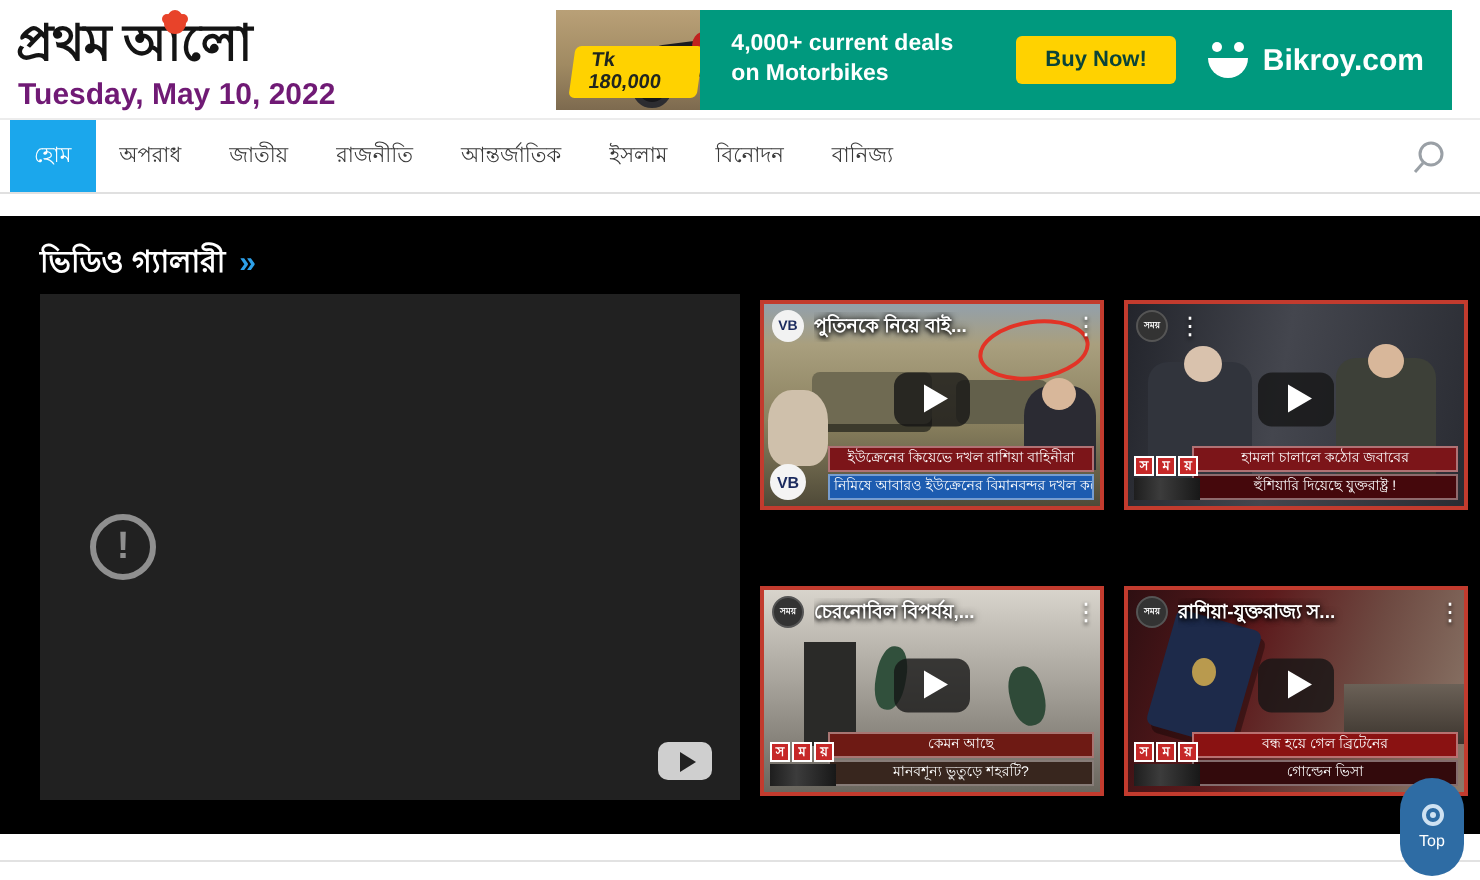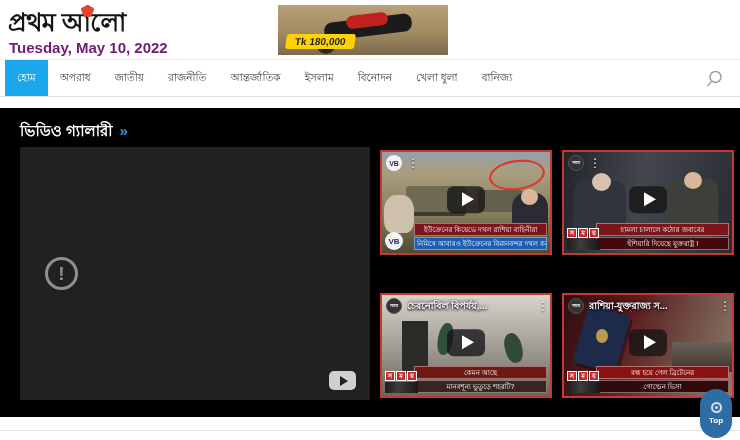--- a/index.html
+++ b/index.html
@@ -103,54 +103,68 @@
   .vb-circle { width:18px; height:18px; border-radius:50%; background:#f4f4f4; color:#1a2a5e; font-size:8px; font-weight:bold; display:flex; align-items:center; justify-content:center; }
   .somoy-row { display:flex; gap:1px; }
   .somoy-sq { width:10px; height:10px; background:#c62828; color:#fff; font-size:6.5px; font-weight:bold; display:flex; align-items:center; justify-content:center; border:1px solid #fff; }
   .somoy-map { margin-top:1px; width:33px; height:11px; background:linear-gradient(90deg,#1e1e1e 0%,#3c3c3c 40%,#181818 100%); }
 
   
   .footer-line { position:absolute; left:0; top:430px; width:740px; height:1px; background:#e2e2e2; }
   .top-btn { position:absolute; right:8px; top:389px; width:32px; height:49px; background:#2e6ca4; border-radius:16px; z-index:9; display:flex; flex-direction:column; align-items:center; justify-content:center; gap:3px; cursor:pointer; }
   .top-ring { width:11px; height:11px; border:2px solid #cfe2f2; border-radius:50%; display:flex; align-items:center; justify-content:center; }
   .top-ring .dot { width:3px; height:3px; background:#cfe2f2; border-radius:50%; }
-  .top-label { color:#fff; font-size:8px; font-weight:bold; }
+  .top-label { color:#fff; font-size:8px; font-weight:normal; }
 </style>
 </head>
 <body>
 
 <div id="app">
 
   <div class="header">
     <div class="logo-wrap">
       <div class="sun"></div>
       <div class="logo-text">প্রথম আলো</div>
     </div>
     <div class="date">Tuesday, May 10, 2022</div>
 
     <div class="ad">
       <div class="ad-photo">
         <div class="bike-wheel bw1"></div>
 
         <div class="bike-body"></div>
         <div class="bike-tank"></div>
         <div class="price-badge">Tk 180,000</div>
+      </div>
+      <div class="ad-main">
+        <div class="ad-headline">
+          <div>4,000+ current deals</div>
+          <div>on Motorbikes</div>
+        </div>
+        <button class="buy-btn">Buy Now!</button>
+        <div class="bikroy">
+          <div class="smiley">
+            <div class="eye e1"></div>
+              <div class="eye e2"></div>
+              <div class="bowl"></div>
+          </div>
+          <div class="bikroy-name">Bikroy.com</div>
+        </div>
       </div>
     </div>
   </div>
 
   <div class="nav">
     <div class="nav-item active">হোম</div>
     <div class="nav-item">অপরাধ</div>
     <div class="nav-item">জাতীয়</div>
     <div class="nav-item">রাজনীতি</div>
     <div class="nav-item">আন্তর্জাতিক</div>
     <div class="nav-item">ইসলাম</div>
     <div class="nav-item">বিনোদন</div>
-    <div class="nav-item">খেলা ধুলা</div>
     <div class="nav-item">বানিজ্য</div>
     <div class="search-btn">
       <svg viewBox="0 0 20 20" width="20" height="20">
         <circle cx="11.5" cy="8" r="5.5" fill="none" stroke="#9aa0a6" stroke-width="1.5"></circle>
         <line x1="7.5" y1="12.5" x2="3.5" y2="17" stroke="#9aa0a6" stroke-width="1.5"></line>
       </svg>
     </div>
   </div>
 
   <div class="gallery">
@@ -174,20 +188,21 @@
         <div class="bg">
           <div class="blob veh1"></div>
             <div class="blob veh2"></div>
           <div class="blob red-oval"></div>
           <div class="blob face-l"></div>
             <div class="blob suit-r"></div>
             <div class="blob head-r"></div>
         </div>
         <div class="card-top">
           <div class="avatar vb">VB</div>
+          <div class="card-title">পুতিনকে নিয়ে বাই...</div>
           <div class="dots">⋮</div>
         </div>
         <div class="play-overlay">
             <div class="tri"></div>
           </div>
         <div class="chan-logo">
           <div class="vb-circle">VB</div>
         </div>
         <div class="caps">
           <div class="cap cap1">ইউক্রেনের কিয়েভে দখল রাশিয়া বাহিনীরা</div>

